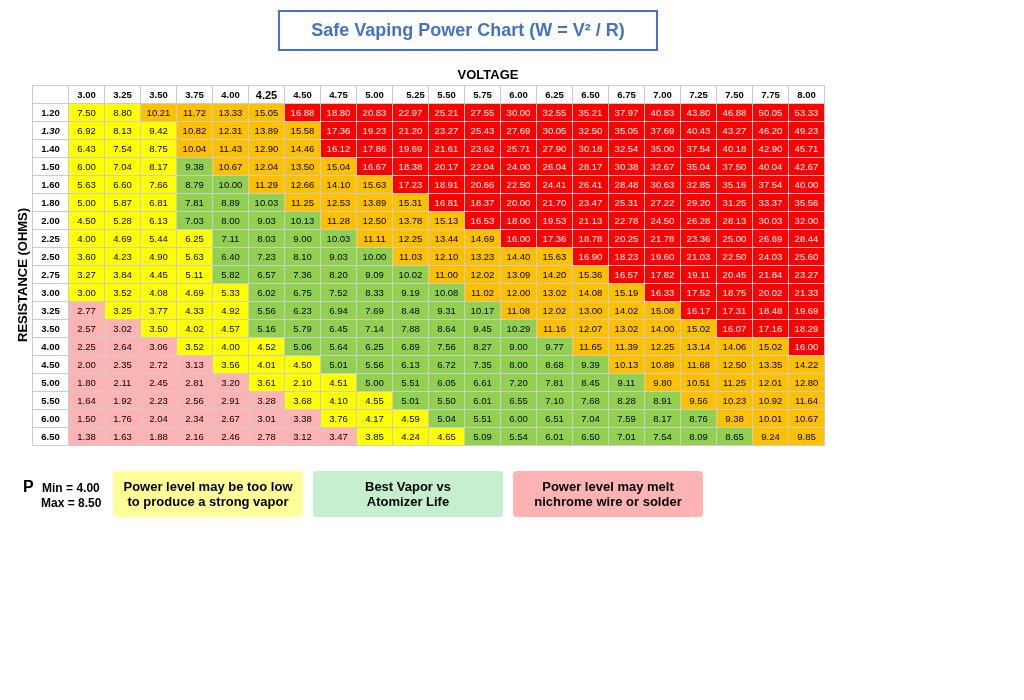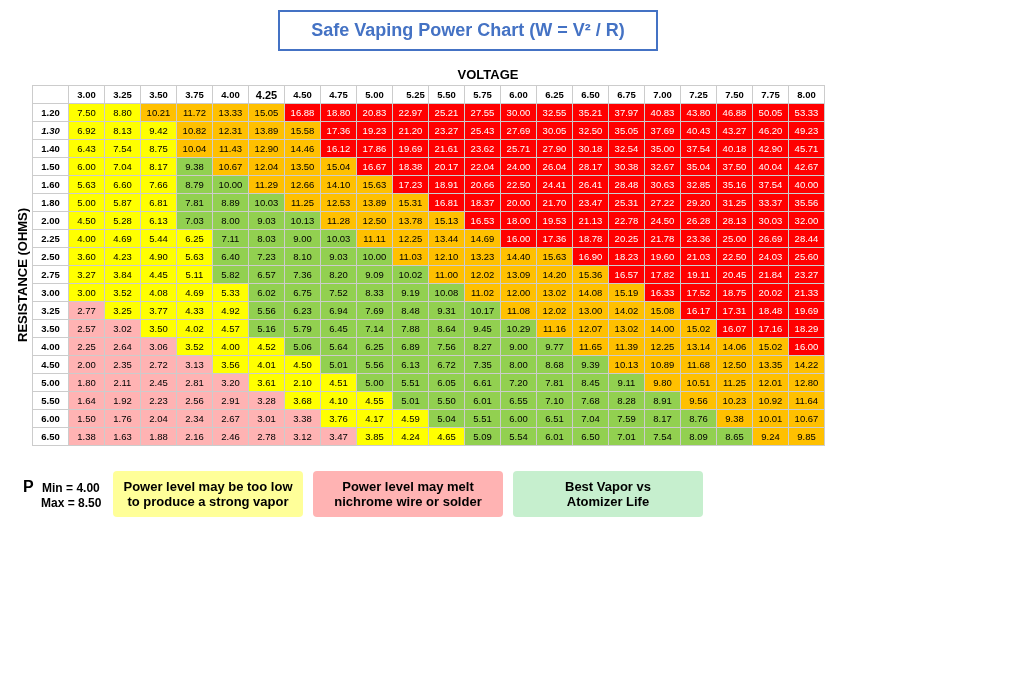--- a/index.html
+++ b/index.html
@@ -620,16 +620,16 @@
       <div><span style="font-size:16px;font-weight:bold;margin-right:5px;">P</span>
         <span>Min =</span>
         <span>4.00</span>
       </div>
       <div style="margin-left:18px;">
         <span>Max =</span>
         <span>8.50</span>
       </div>
     </div>
     <div class="legend-box legend-yellow" id="legend1-box">Power level may be too low<br>to produce a strong vapor</div>
+    <div class="legend-box legend-green" id="legend2-box">Best Vapor vs<br>Atomizer Life</div>
     <div class="legend-box legend-red" id="legend3-box">Power level may melt<br>nichrome wire or solder</div>
-    <div class="legend-box legend-green" id="legend2-box">Best Vapor vs<br>Atomizer Life</div>
   </div>
 </div>
 
 </body></html>

